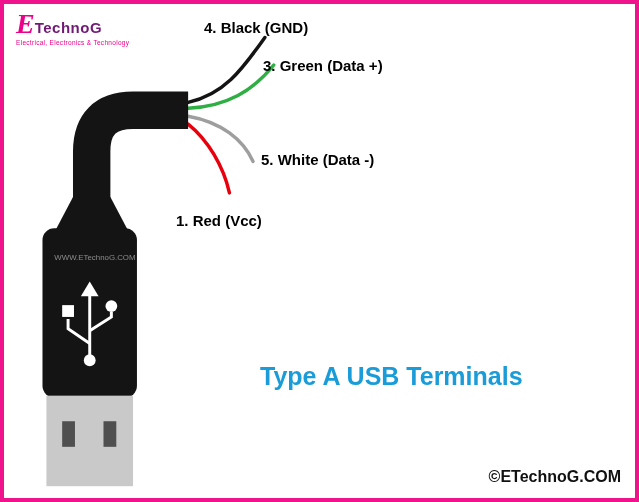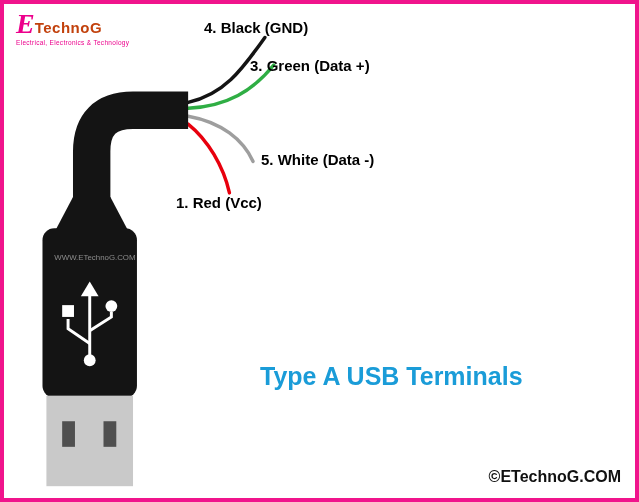--- a/index.html
+++ b/index.html
@@ -13,23 +13,23 @@
   }
   .diagram-svg{position:absolute;left:0;top:0;width:100%;height:100%;}
   .wire-label{
     position:absolute;
     font-size:15px;
     font-weight:bold;
     color:#000;
     white-space:nowrap;
   }
   .lbl-black{left:200px;top:15px;}
-  .lbl-green{left:246px;top:53px;}
+  .lbl-green{left:259px;top:53px;}
   .lbl-white{left:257px;top:147px;}
-  .lbl-red{left:172px;top:190px;}
+  .lbl-red{left:172px;top:208px;}
   .title{
     position:absolute;
     left:256px;top:358px;
     font-size:25px;
     font-weight:bold;
     color:#1a9cd8;
     white-space:nowrap;
   }
   .copyright{
     position:absolute;
@@ -44,21 +44,21 @@
   .logo-e{
     font-family:"Liberation Serif",serif;
     font-style:italic;
     font-weight:bold;
     font-size:28px;
     color:#ec008c;
   }
   .logo-rest{
     font-weight:bold;
     font-size:15px;
-    color:#c2410c;
+    color:#701a75;
     letter-spacing:0.5px;
   }
   .logo-tagline{
     font-size:6.5px;
     color:#ec008c;
     margin-top:2px;
     letter-spacing:0.3px;
   }
 </style>
 </head>

